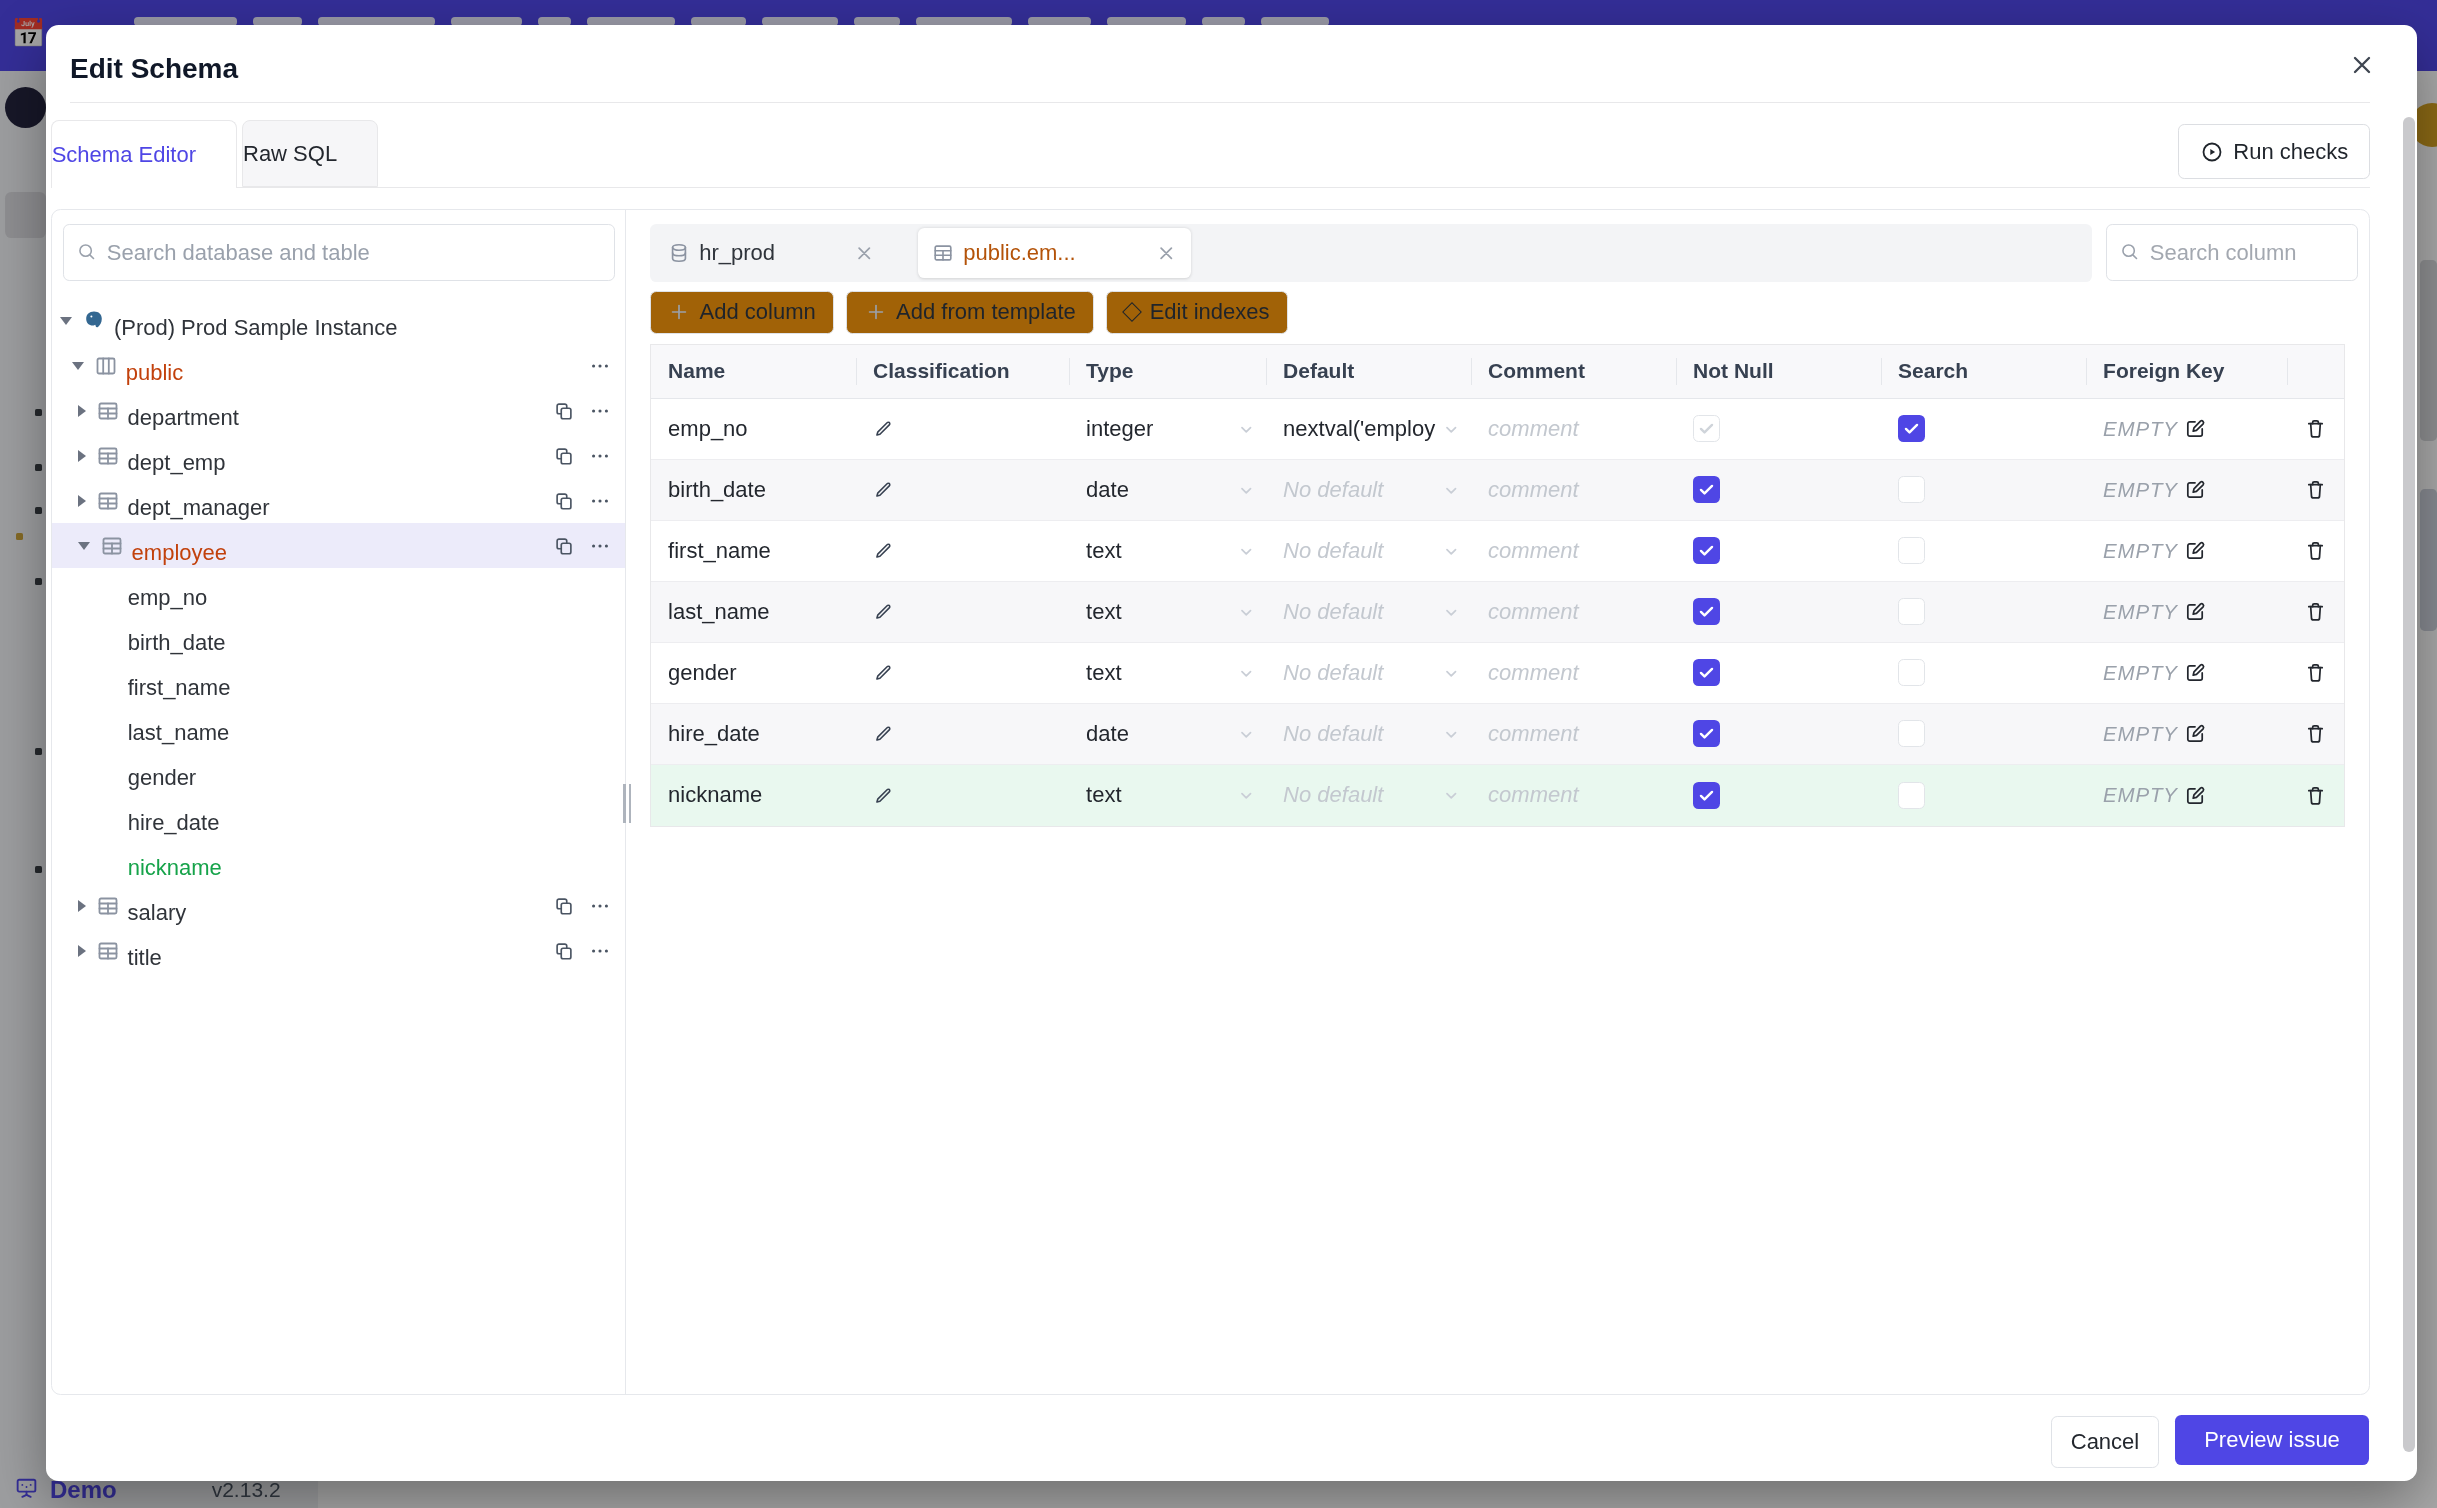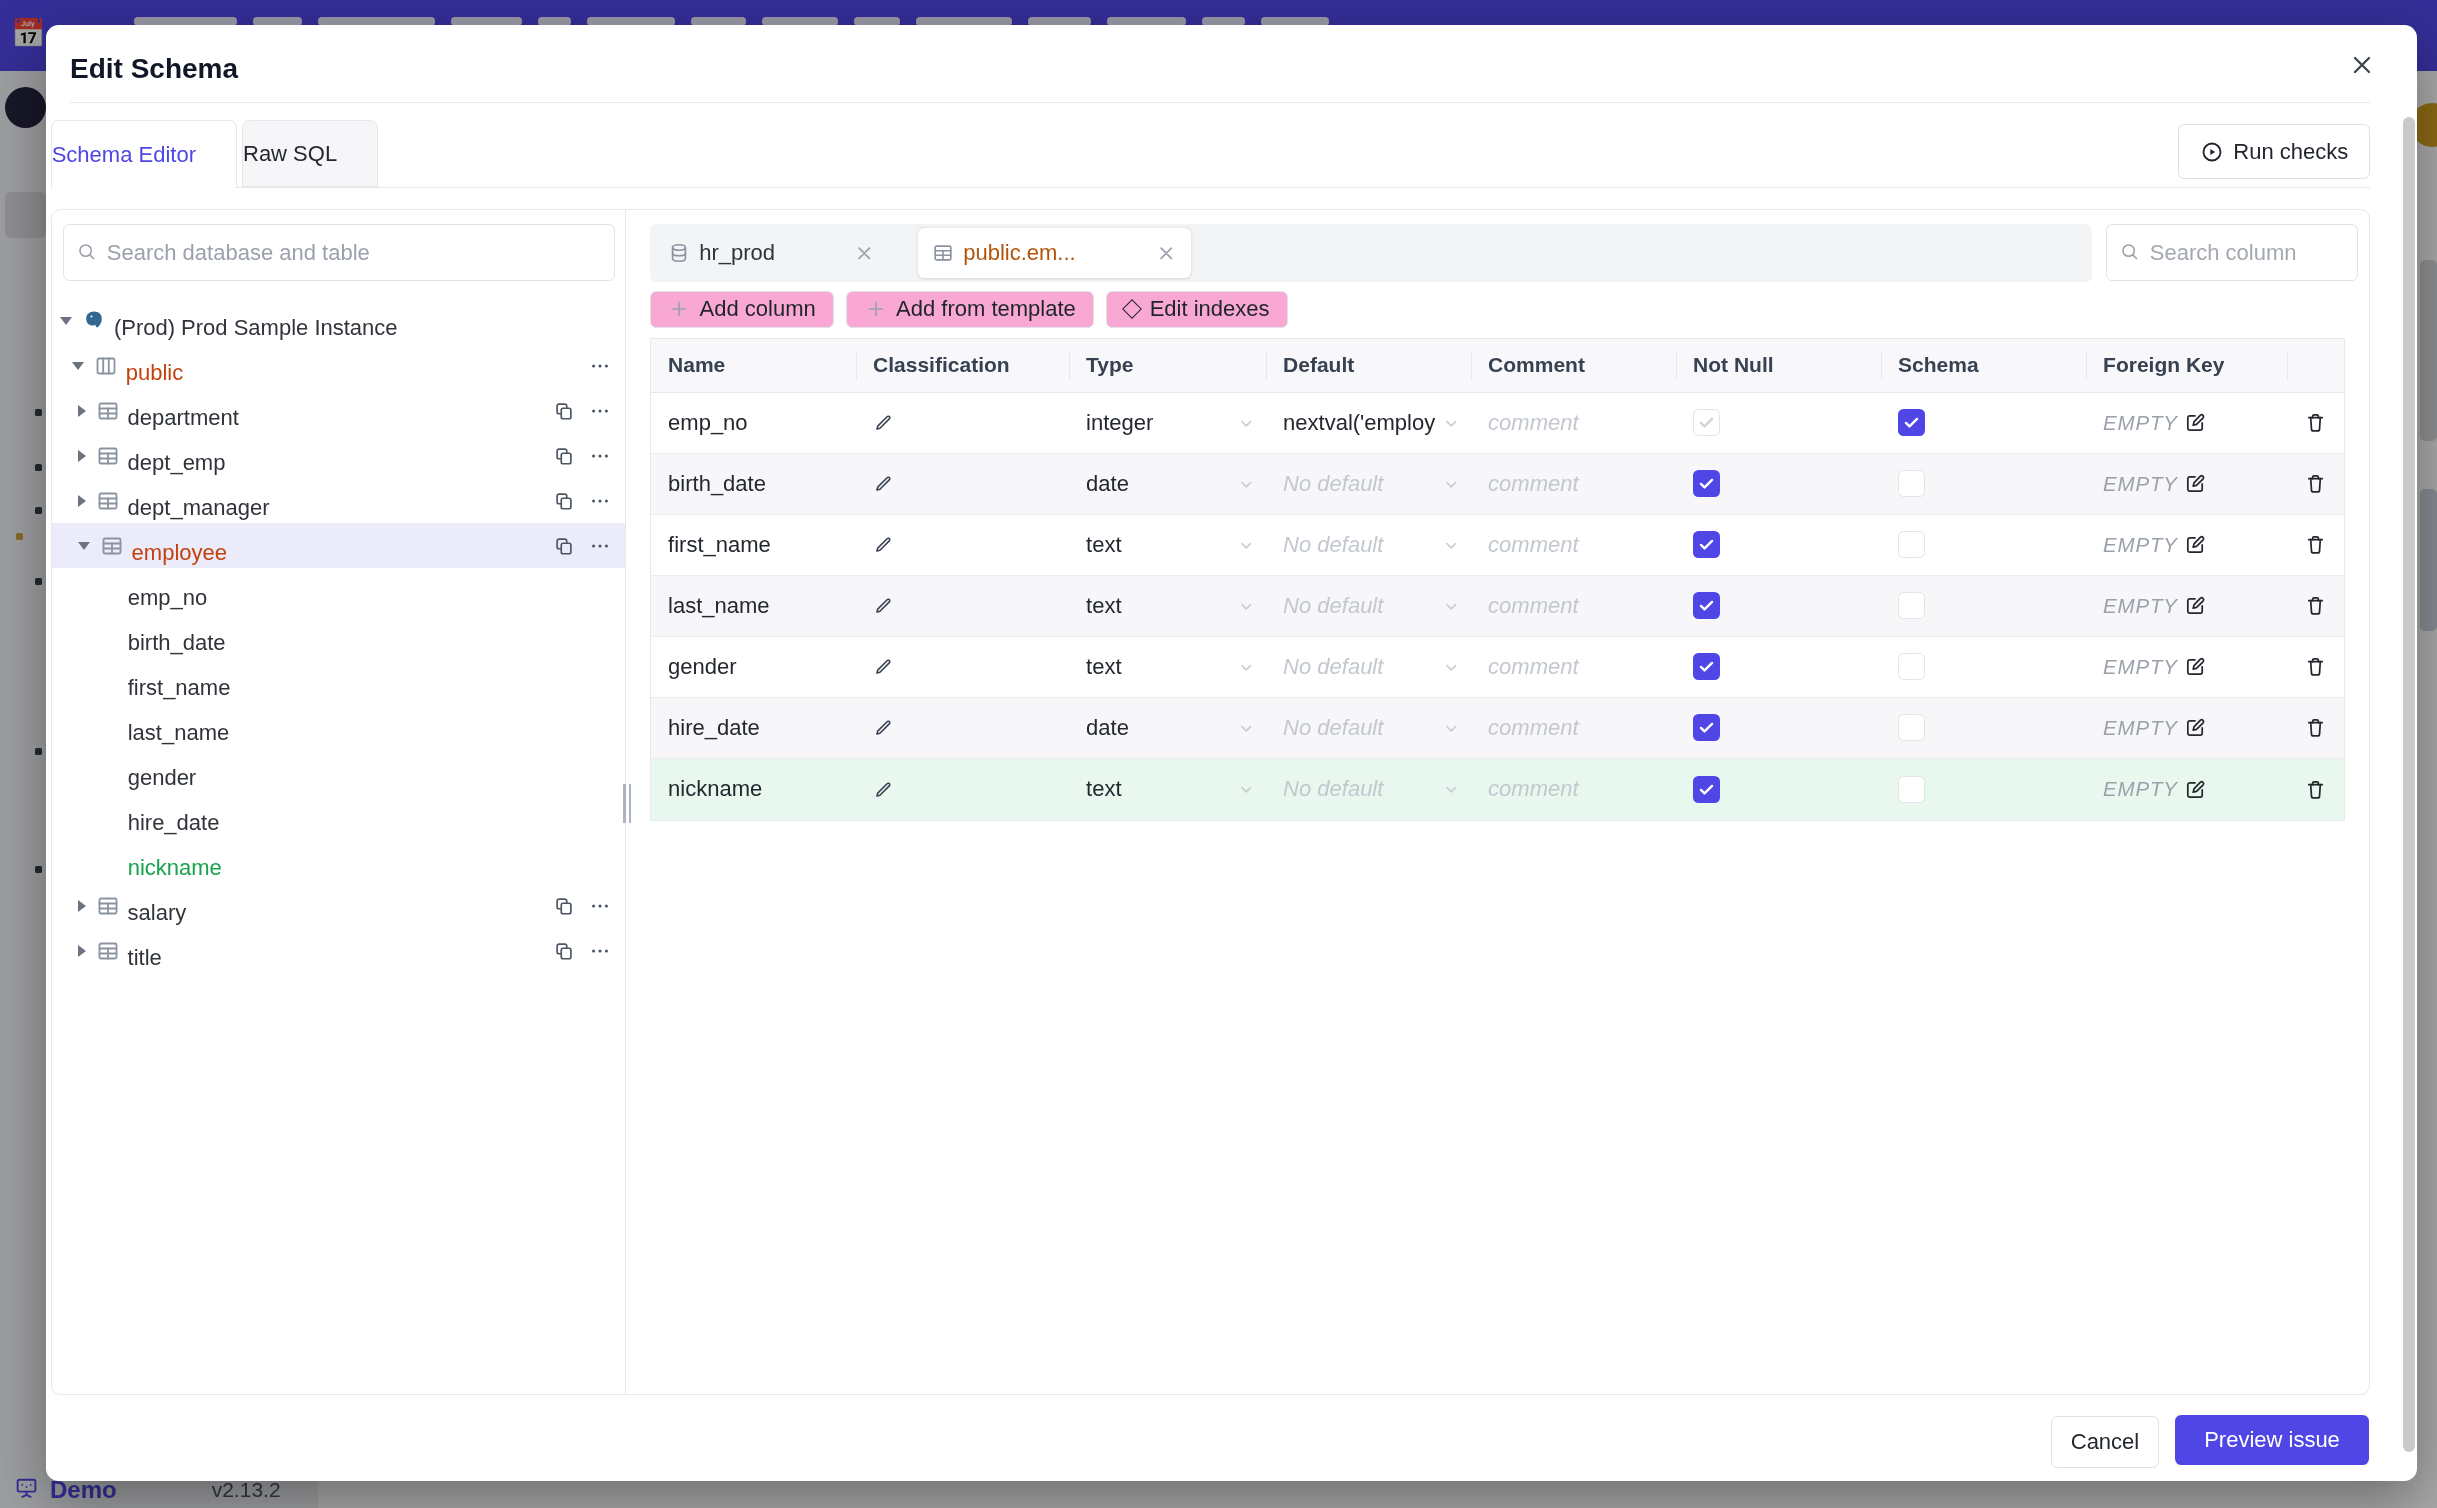--- a/index.html
+++ b/index.html
@@ -74,21 +74,21 @@
   .chip .x { margin-left:auto; color:#9aa1ac; display:flex; }
   .chip.c1 { width:235px; }
   .chip.c2 { width:273px; margin-left:29px; background:#fff; border-radius:6.3px; box-shadow:0 0.8px 3.2px rgba(0,0,0,.14); }
   .chip .lbl.amber { color:#b45309; }
   .col-search { margin-left:14px; width:252px; height:57px; border:0.8px solid #dfe2e7; border-radius:6.3px; display:flex; align-items:center;
                 padding:0 12.6px; gap:9.5px; color:#9aa1ac; background:#fff; }
   .col-search input { border:none; outline:none; width:166px; font-size:22px; font-family:inherit; background:transparent; }
   .col-search input::placeholder { color:#a3a8b0; }
 
   .toolbar { display:flex; gap:12px; margin-top:8.7px; }
-  .tbtn { height:37px; border:0.8px solid #dfe2e7; border-radius:6.3px; background:#f9a8d4; display:flex; align-items:center; gap:9.5px;
+  .tbtn { height:43px; border:0.8px solid #dfe2e7; border-radius:6.3px; background:#a16207; display:flex; align-items:center; gap:9.5px;
           padding:0 17.4px; font-size:22px; color:#1f242b; cursor:pointer; }
   .tbtn .plus { color:#9aa1ac; display:flex; }
   .tbtn .diamond { width:14px; height:14px; border:1.6px solid #1f242b; transform:rotate(45deg); margin-right:1.6px; }
 
   
   .grid { margin-top:10.3px; width:1695px; border:0.8px solid #e8e8ea; }
   .grow { display:flex; }
   .grid-header { background:#f8f8fa; height:54px; border-bottom:0.8px solid #e5e7eb; }
   .grid-header .cell { font-size:21px; font-weight:600; color:#374151; position:relative; }
   .grid-header .cell:not(:first-child)::before { content:""; position:absolute; left:0; top:13.4px; width:0.8px; height:27px; background:#e5e7eb; }
@@ -514,21 +514,21 @@
             <div class="cell c3">
               <span>Default</span>
             </div>
             <div class="cell c4">
               <span>Comment</span>
             </div>
             <div class="cell c5">
               <span>Not Null</span>
             </div>
             <div class="cell c6">
-              <span>Schema</span>
+              <span>Search</span>
             </div>
             <div class="cell c7">
               <span>Foreign Key</span>
             </div>
             <div class="cell c8">
               <span></span>
             </div>
           </div>
         <div id="grid-body">
             <div class="grow data-row">

